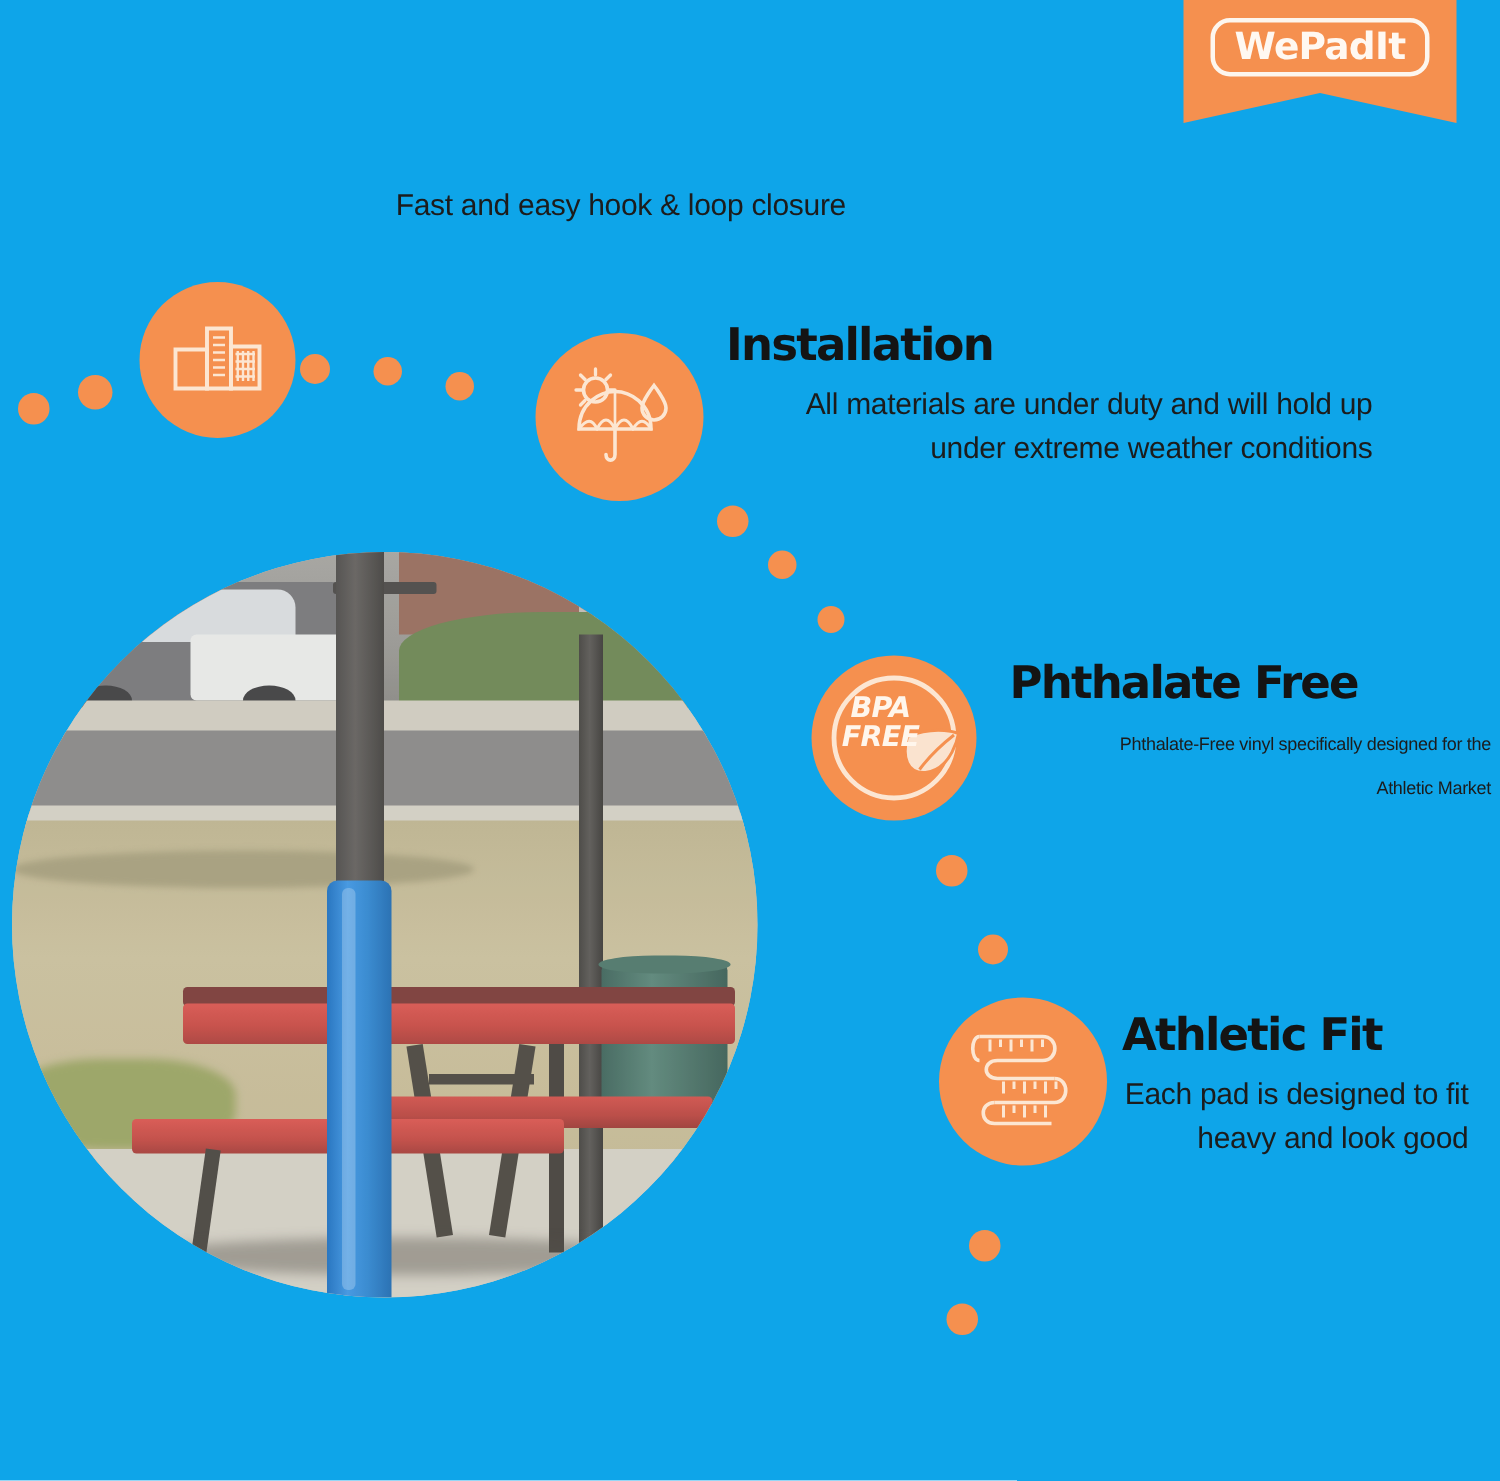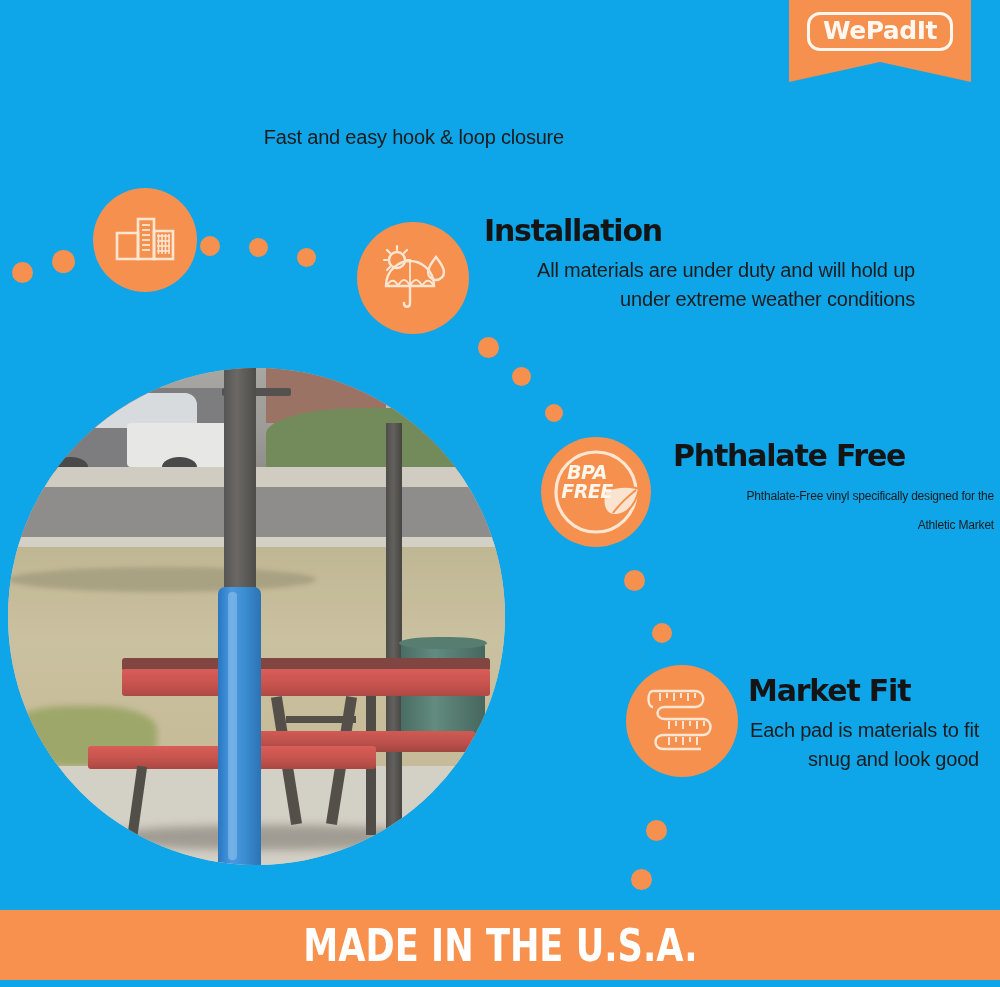--- a/index.html
+++ b/index.html
@@ -418,22 +418,22 @@
       </svg>
       <span style="position:absolute;left:0;top:26px;width:92px;text-align:center;
                    font-family:'DejaVu Sans',sans-serif;font-weight:bold;font-size:19px;
                    line-height:19px;color:#FFF6EC;letter-spacing:-0.5px;font-style:italic;">
         <span>BPA</span><br>
         <span>FREE</span>
       </span>
     </span>
   </div>
 
-  <div class="feature-title" id="t-fit">Market Fit</div>
-  <div class="feature-desc" id="d-fit">Each pad is materials to fit snug and look good</div>
+  <div class="feature-title" id="t-fit">Athletic Fit</div>
+  <div class="feature-desc" id="d-fit">Each pad is designed to fit heavy and look good</div>
 
   <div class="icon-circle" id="ic-fit">
     <span>
       <svg width="78" height="84" viewBox="0 0 78 84" fill="none" stroke="#FCE6D2" stroke-width="2.4" stroke-linejoin="round">
 
         <path d="M10 12 H52 C63 12 63 28 52 28 H22 C12 28 12 40 22 40 H60"></path>
 
         <path d="M60 40 C70 40 70 56 60 56 H20"></path>
 
         <path d="M20 56 C10 56 10 70 20 70 H58"></path>
@@ -499,17 +499,14 @@
     <div class="ph ph-bench-front"></div>
     <div class="ph ph-leg1"></div>
     <div class="ph ph-shadow"></div>
     <div class="ph ph-pole-arm"></div>
     <div class="ph ph-pole-main"></div>
     <div class="ph ph-pad"></div>
     <div class="ph ph-pad-hl"></div>
     <div class="photo-veil"></div>
   </div>
 
-  <div class="usa-banner">
-    <span class="usa-text">MADE IN THE U.S.A.</span>
-  </div>
 
 </div>
 
 </body></html>

